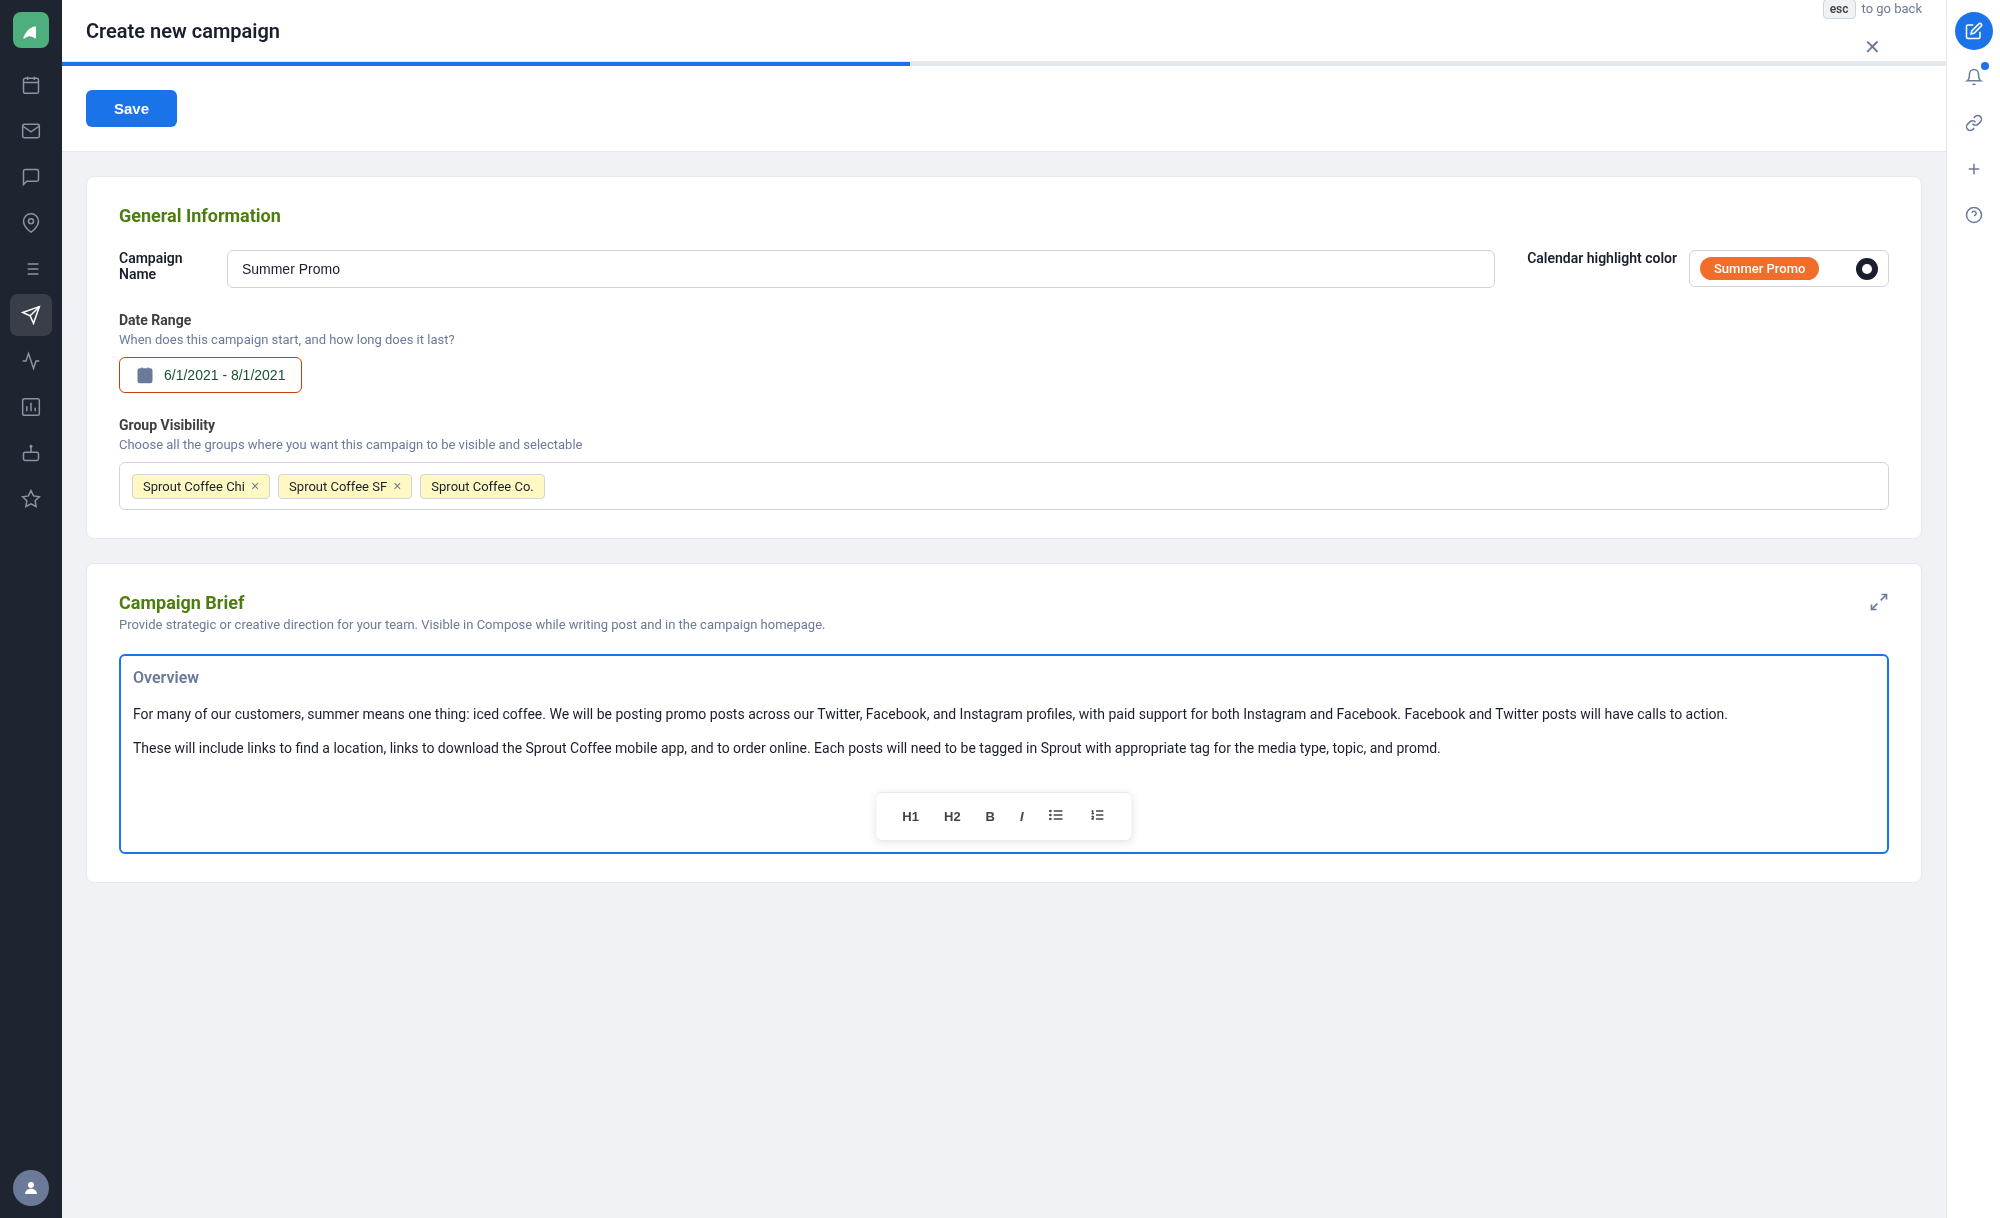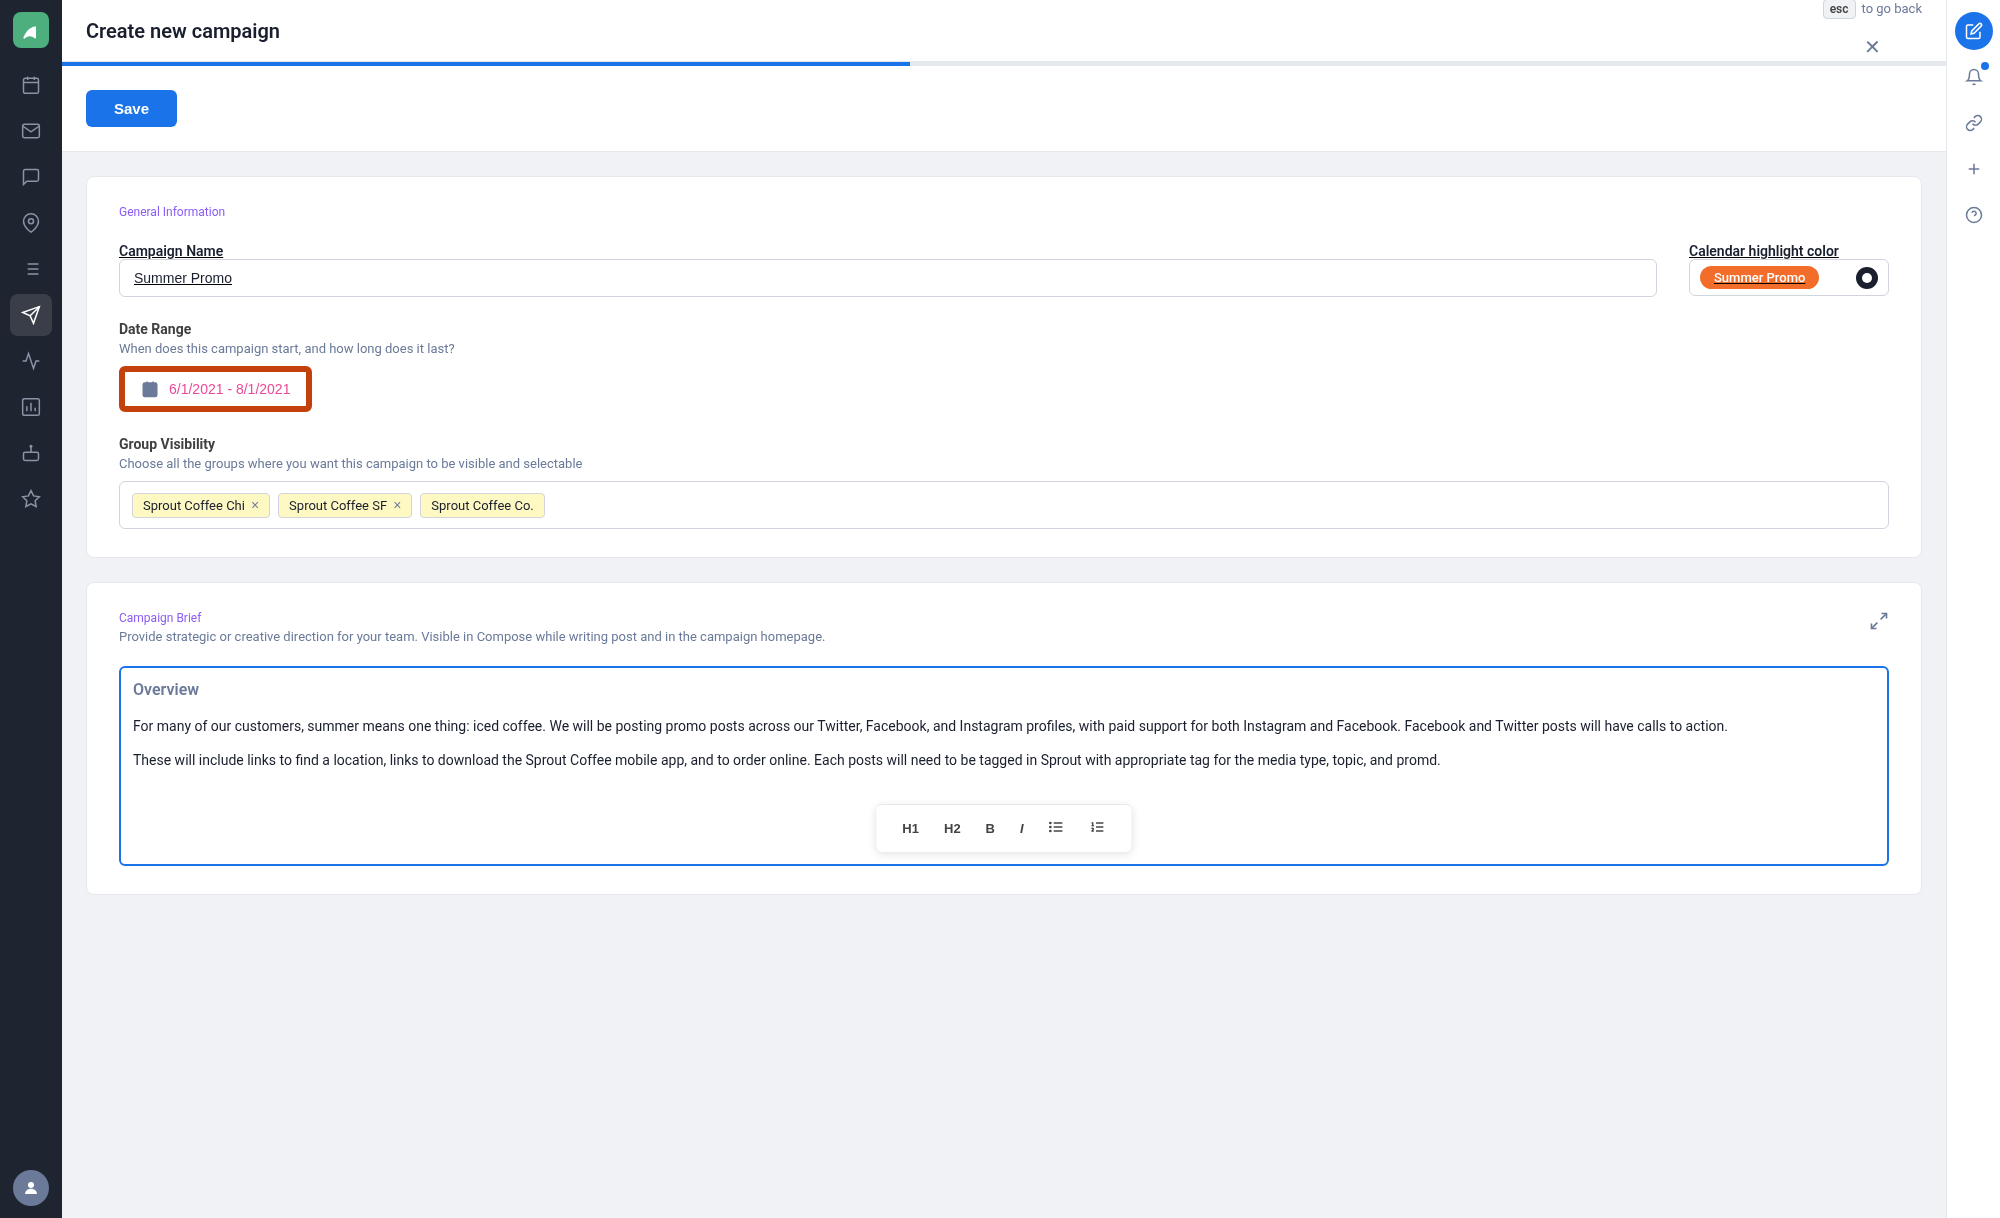--- a/index.html
+++ b/index.html
@@ -167,38 +167,37 @@
 
     
     .card {
       background: white;
       border-radius: 8px;
       padding: 28px 32px;
       margin-bottom: 24px;
       border: 1px solid #e5e8ed;
     }
     .card-title {
-      font-size: 12px;
-      font-weight: 400;
-      color: #8b5cf6;
+      font-size: 18px;
+      font-weight: 700;
+      color: #4d7c0f;
       margin-bottom: 24px;
     }
 
     
     .form-row {
       display: flex;
       gap: 32px;
       margin-bottom: 24px;
       align-items: flex-start;
     }
     .form-group {
       display: flex;
-      flex-direction: column;
-      gap: 0;
-      text-decoration: underline;
+      flex-direction: row;
+      gap: 12px;
     }
     .form-group.grow { flex: 1; }
     .form-label {
       font-size: 14px;
       font-weight: 600;
       color: #1a1f2e;
     }
     .form-input {
       border: 1px solid #d0d5dd;
       border-radius: 6px;
@@ -247,27 +246,27 @@
     }
     .section-sublabel {
       font-size: 13px;
       color: #6b7a99;
       margin-bottom: 10px;
     }
     .date-range-btn {
       display: flex;
       align-items: center;
       gap: 10px;
-      border: 6px solid #c2410c;
+      border: 1px solid #c2410c;
       border-radius: 6px;
       padding: 8px 16px;
       background: white;
       cursor: pointer;
       font-size: 14px;
-      color: #ec4899;
+      color: #14532d;
       width: fit-content;
     }
     .date-range-btn svg { width: 18px; height: 18px; fill: #6b7a99; }
 
     
     .group-visibility-section { }
     .tags-input {
       border: 1px solid #d0d5dd;
       border-radius: 6px;
       padding: 8px 12px;

